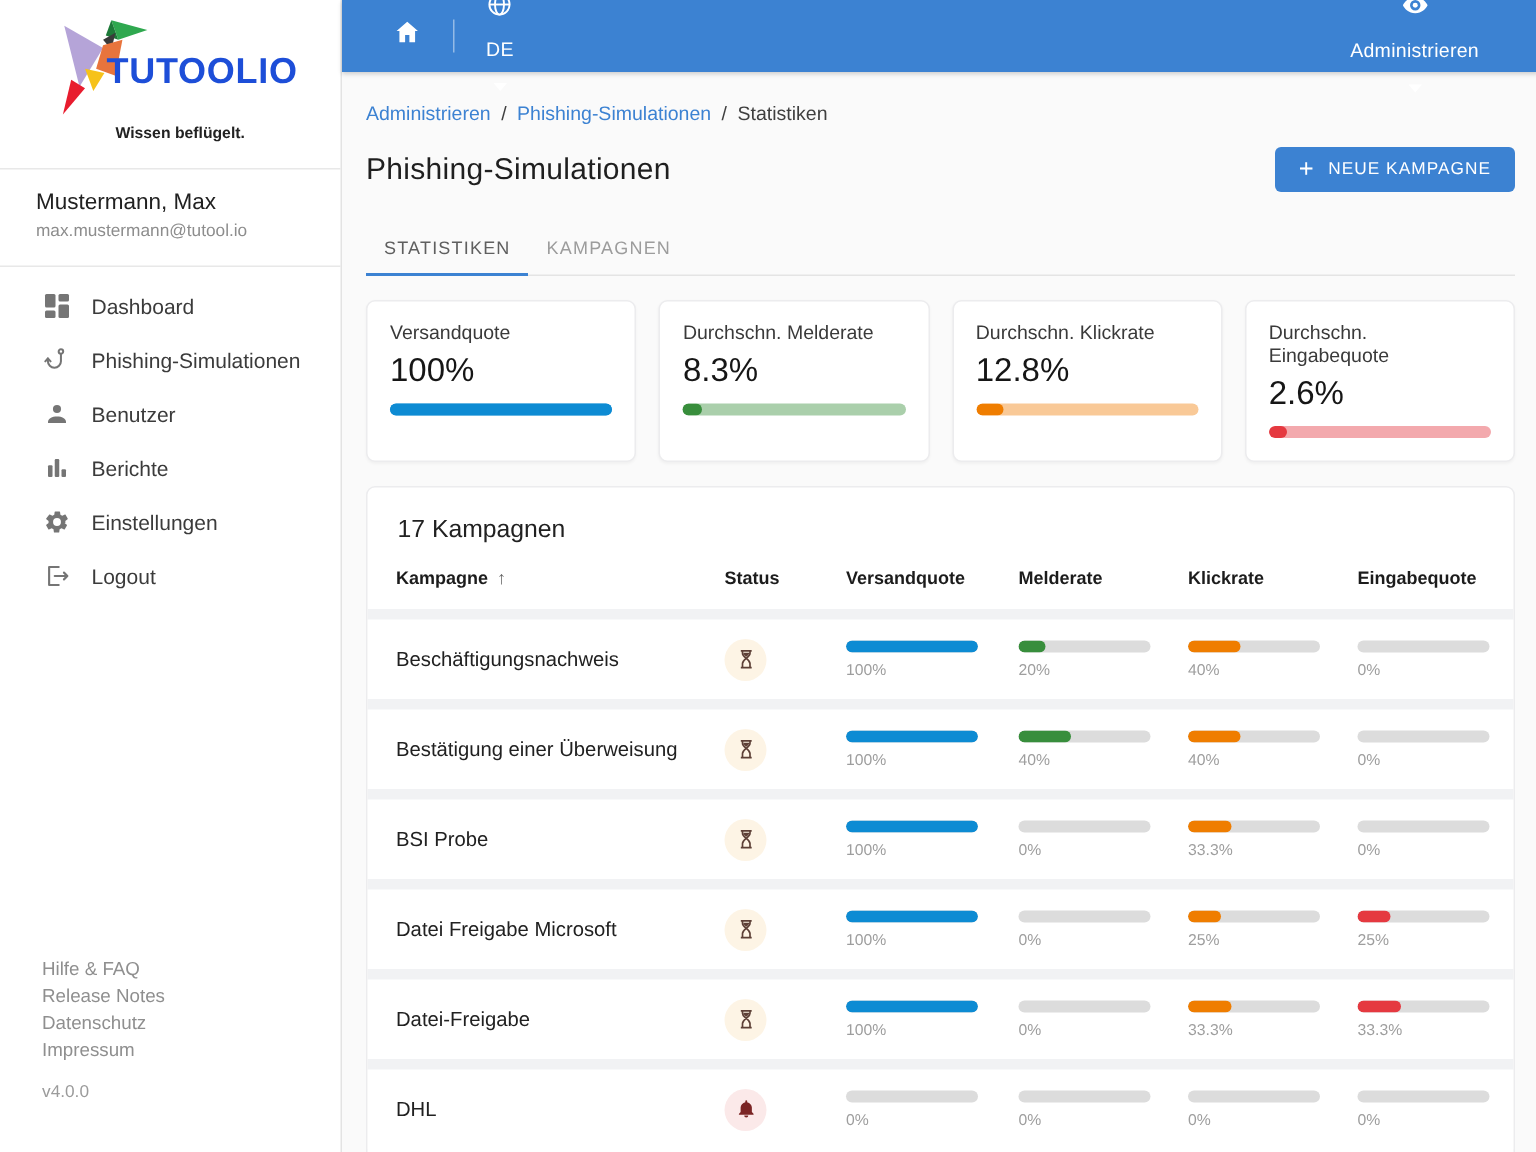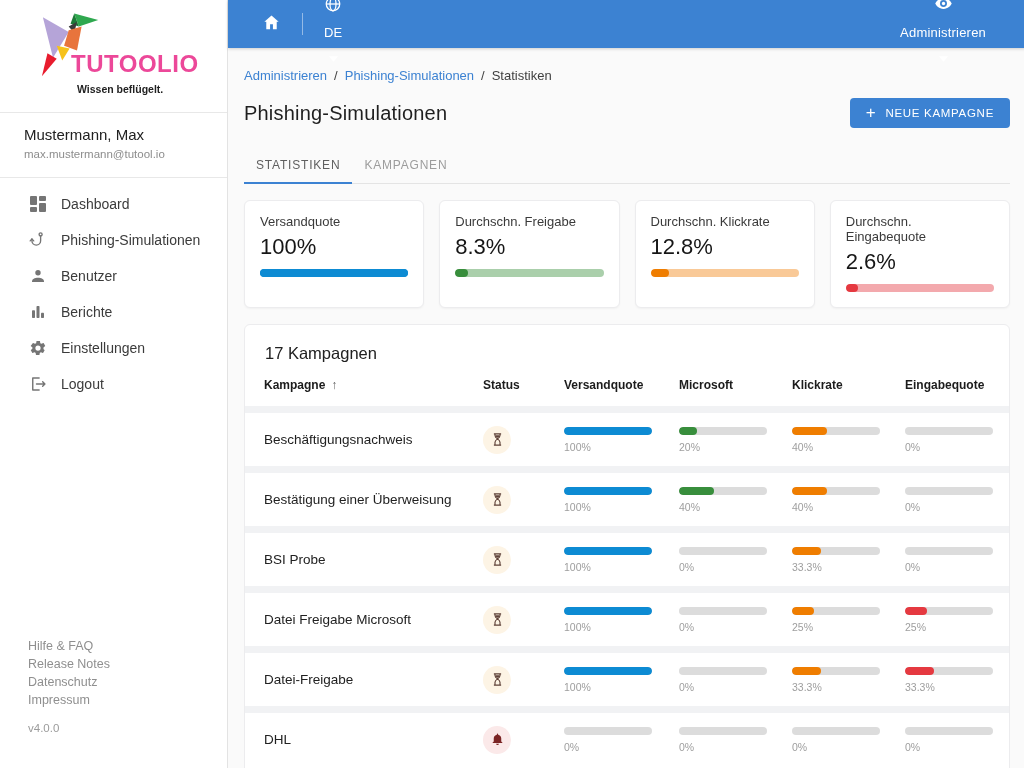--- a/index.html
+++ b/index.html
@@ -4,21 +4,21 @@
 <style>
   * { margin:0; padding:0; box-sizing:border-box; }
   html,body { width:1024px; height:768px; overflow:hidden; }
   body { font-family:"Liberation Sans", sans-serif; background:#fafafa; color:#212121; }
   .app { display:flex; width:1024px; height:768px; }
 
   
   .sidebar { width:228px; min-width:228px; background:#fff; border-right:1px solid #e3e3e3; display:flex; flex-direction:column; }
   .logo-block { position:relative; height:112px; cursor:pointer; }
   .logo-bird { position:absolute; left:28px; top:8px; }
-  .logo-title { position:absolute; left:71px; top:50px; font-size:24px; font-weight:bold; letter-spacing:0.5px; color:#ec4899; }
+  .logo-title { position:absolute; left:71px; top:34px; font-size:24px; font-weight:bold; letter-spacing:0.5px; color:#1d4ed8; }
   .logo-tagline { position:absolute; left:77px; top:83px; font-size:10.5px; font-weight:bold; color:#222; }
   .side-divider { border-top:1px solid #e8e8e8; }
   .user-block { padding:13px 16px 17px 24px; }
   .user-name { font-size:15px; color:#212121; }
   .user-email { font-size:11.5px; color:#8d8d8d; margin-top:5px; }
   .nav { padding-top:8px; }
   .nav-item { display:flex; align-items:center; height:36px; padding-left:28px; cursor:pointer; }
   .nav-icon { width:19px; height:19px; color:#757575; display:flex; align-items:center; justify-content:center; }
   .nav-icon svg { width:18px; height:18px; }
   .nav-label { margin-left:14px; font-size:14px; color:#3b3b3b; }
@@ -240,21 +240,21 @@
 
           <div class="stat-card">
             <div class="stat-label">Versandquote</div>
             <div class="stat-value">100%</div>
             <div class="stat-bar" style="background: rgb(13, 139, 211);">
               <div class="stat-fill" style="background: rgb(13, 139, 211); width: 100%; min-width: 12px;"></div>
             </div>
           </div>
 
           <div class="stat-card">
-            <div class="stat-label">Durchschn. Freigabe</div>
+            <div class="stat-label">Durchschn. Melderate</div>
             <div class="stat-value">8.3%</div>
             <div class="stat-bar" style="background: rgb(170, 207, 171);">
               <div class="stat-fill" style="background: rgb(56, 142, 60); width: 8.3%; min-width: 12px;"></div>
             </div>
           </div>
 
           <div class="stat-card">
             <div class="stat-label">Durchschn. Klickrate</div>
             <div class="stat-value">12.8%</div>
             <div class="stat-bar" style="background: rgb(249, 201, 151);">
@@ -276,21 +276,21 @@
         <div class="table-title">17 Kampagnen</div>
         <div class="tgrid thead">
           <div class="th th-campaign">
             <span>Kampagne</span>
             <span class="sort-arrow">↑</span>
           </div>
           <div class="th">Status</div>
 
             <div class="th">Versandquote</div>
 
-            <div class="th">Microsoft</div>
+            <div class="th">Melderate</div>
 
             <div class="th">Klickrate</div>
 
             <div class="th">Eingabequote</div>
 
         </div>
         <div class="rows">
 
             <div class="tgrid trow">
               <div class="row-name">Beschäftigungsnachweis</div>

